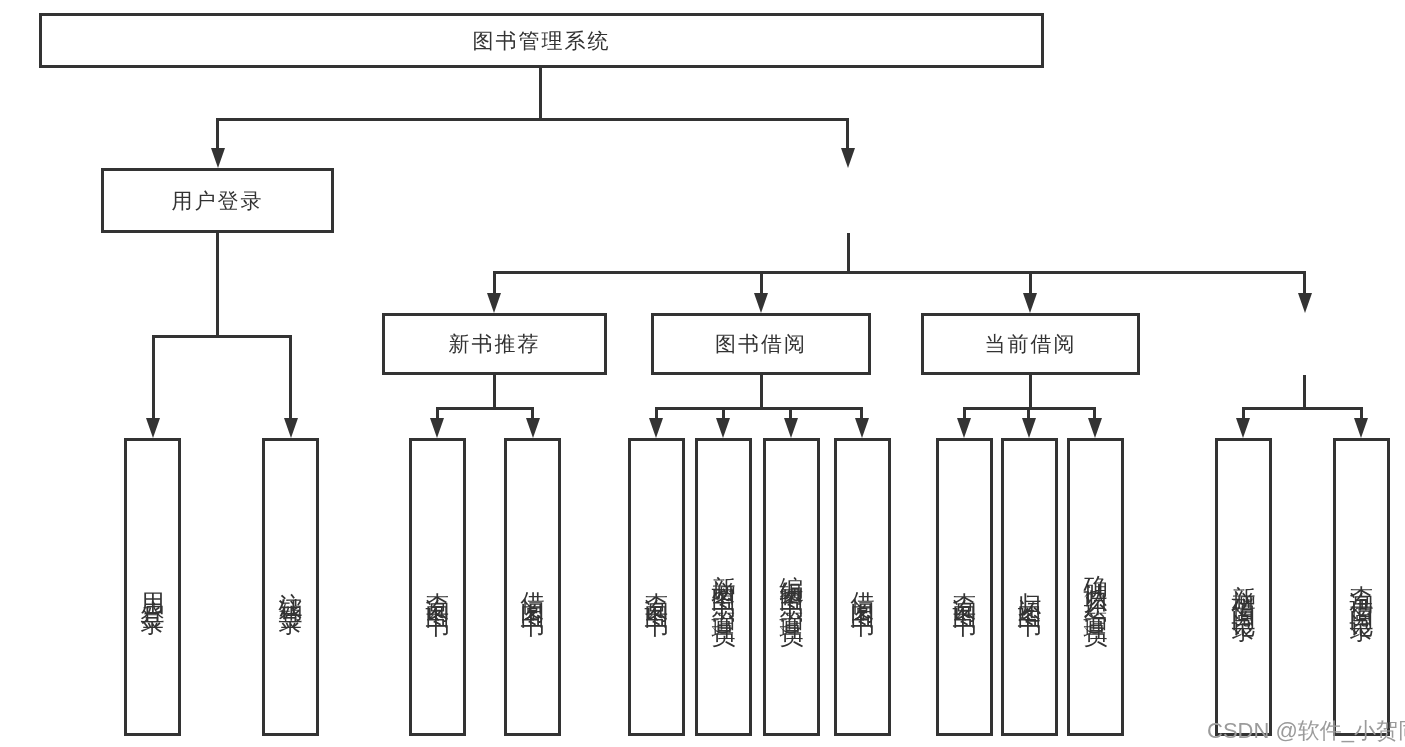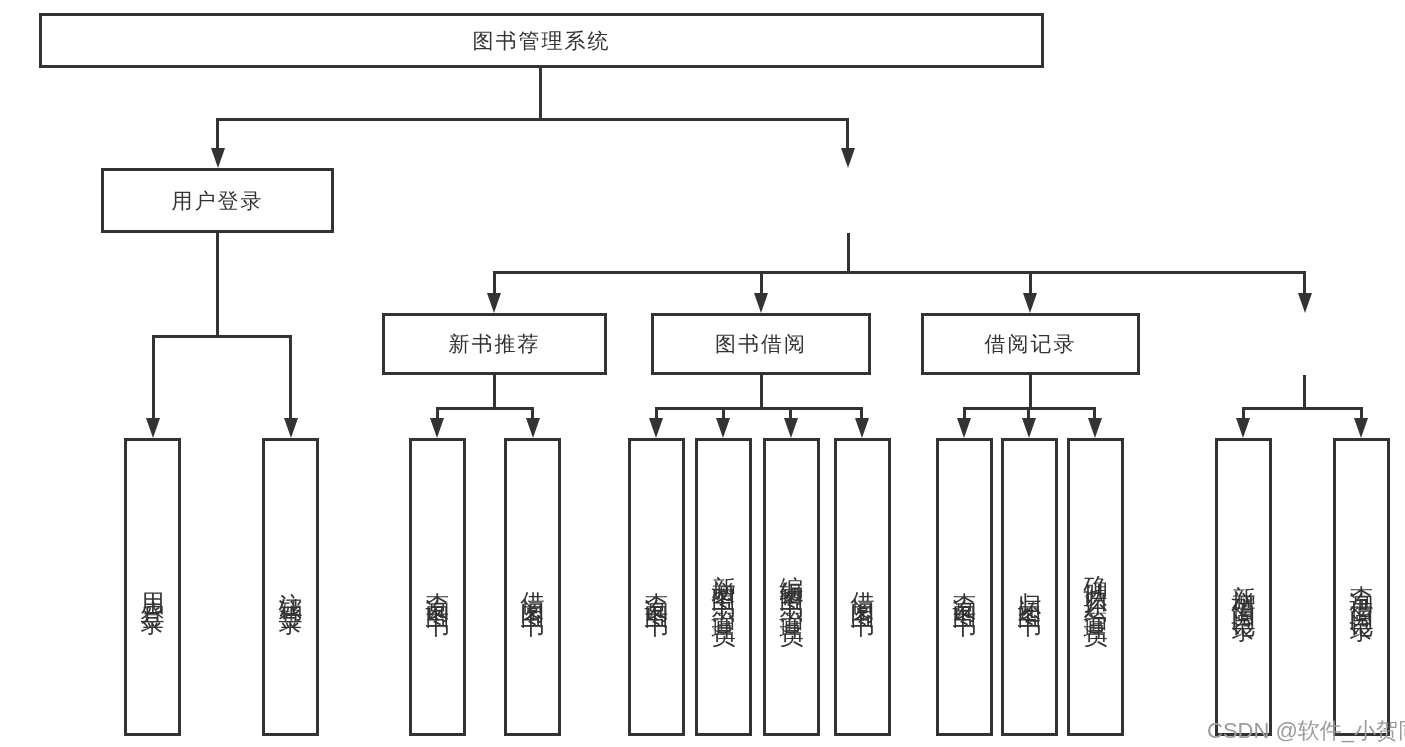--- a/index.html
+++ b/index.html
@@ -94,21 +94,21 @@
   <div class="vline" style="left:1284px;top:271px;height:22px"></div>
   <div class="arrow" style="left:1286px;top:293px"></div>
 
   <div class="box" style="left:363px;top:313px;width:225px;height:62px">
     <span class="h-label">新书推荐</span>
   </div>
   <div class="box" style="left:632px;top:313px;width:220px;height:62px">
     <span class="h-label">图书借阅</span>
   </div>
   <div class="box" style="left:902px;top:313px;width:219px;height:62px">
-    <span class="h-label">借阅记录</span>
+    <span class="h-label">当前借阅</span>
   </div>
 
   <div class="vline" style="left:474px;top:375px;height:32px"></div>
   <div class="hline" style="left:417px;top:407px;width:98px"></div>
   <div class="vline" style="left:417px;top:407px;height:11px"></div>
   <div class="arrow" style="left:418px;top:418px"></div>
   <div class="vline" style="left:512px;top:407px;height:11px"></div>
   <div class="arrow" style="left:514px;top:418px"></div>
 
   <div class="vline" style="left:741px;top:375px;height:32px"></div>

